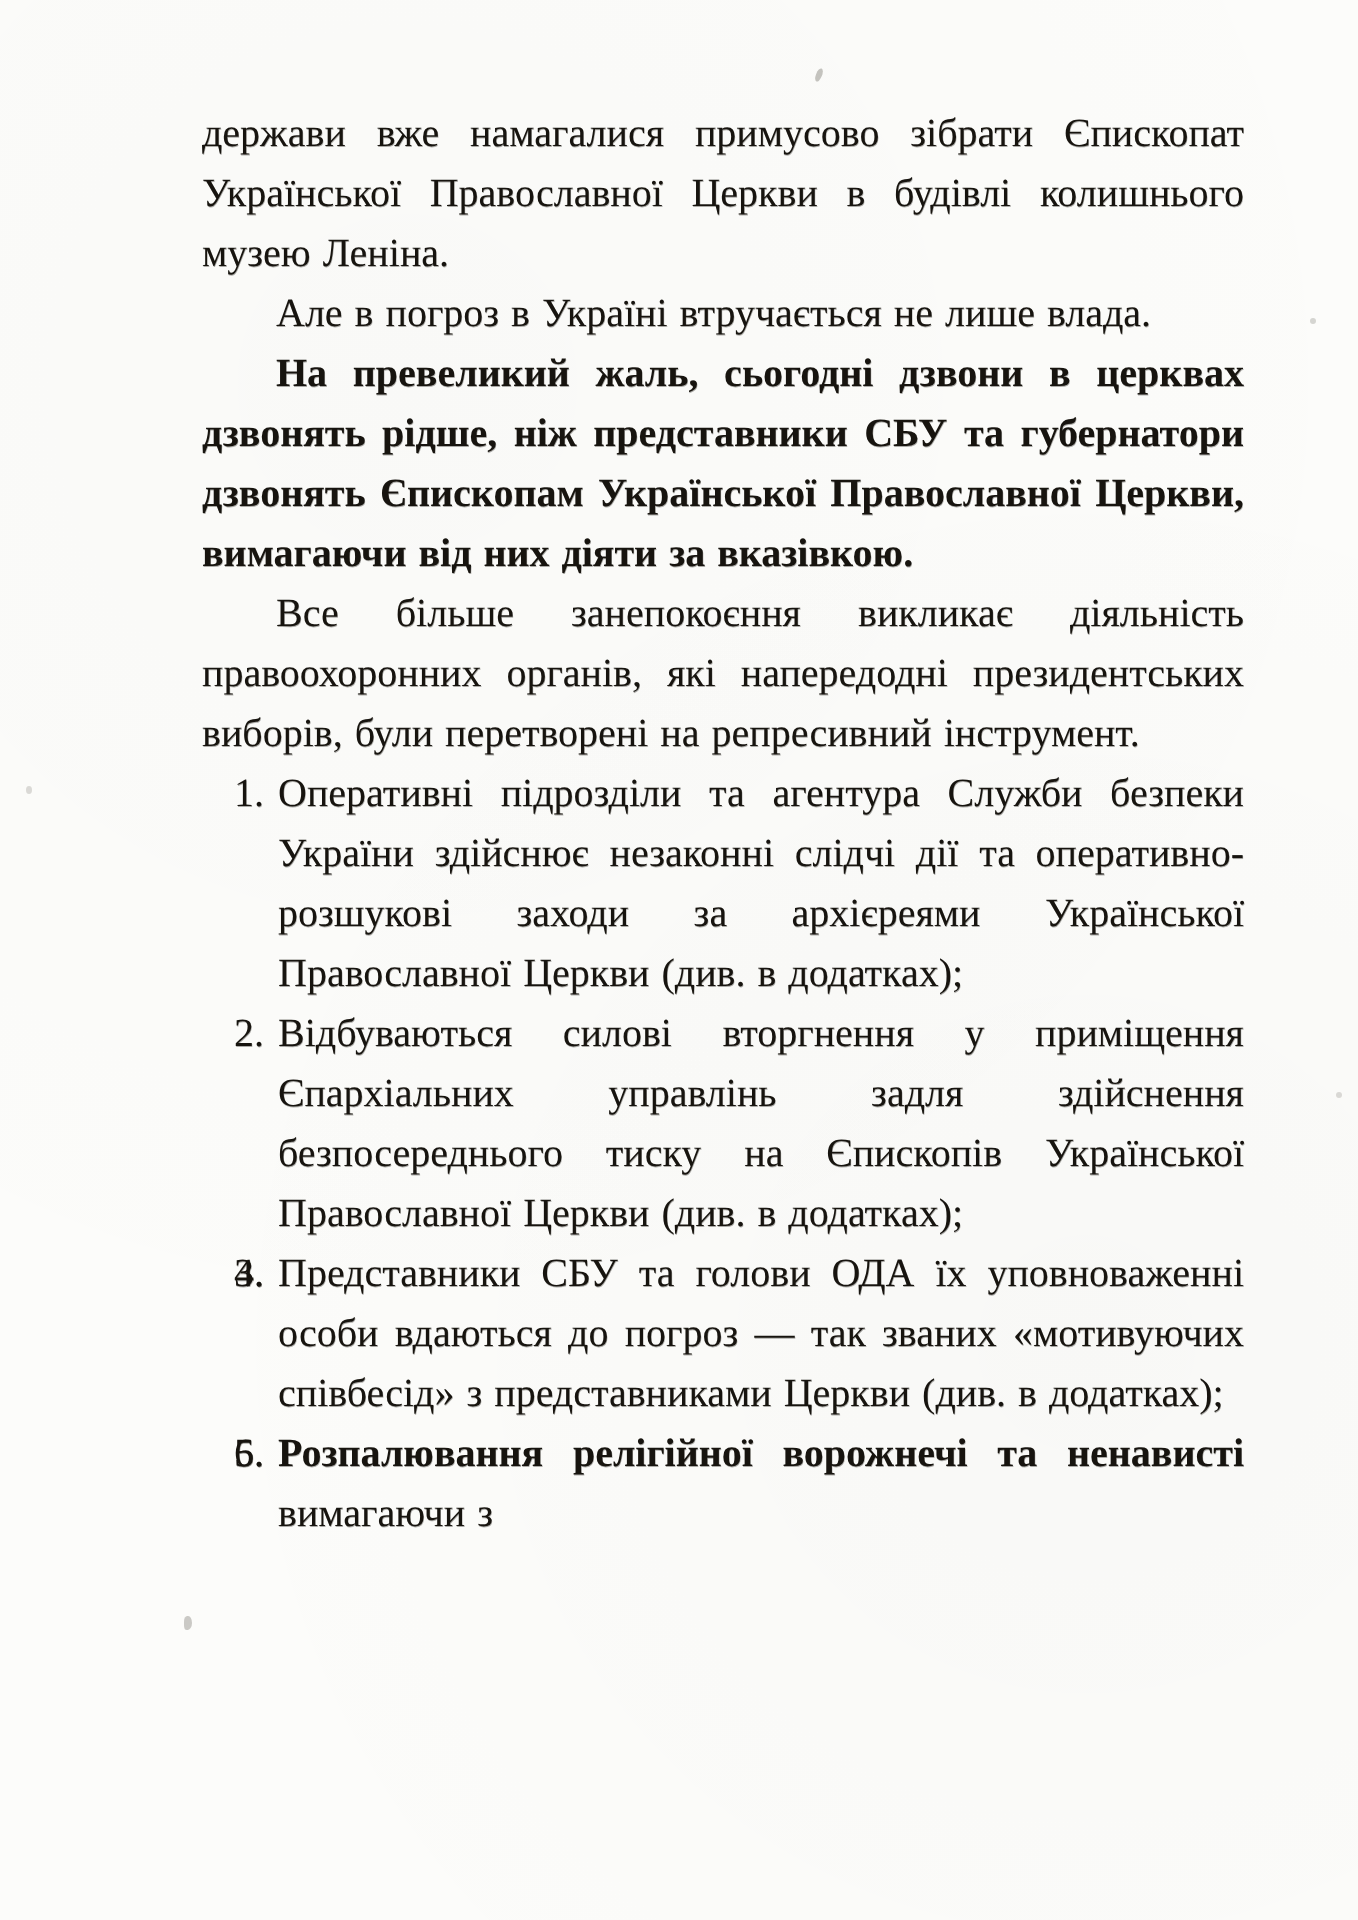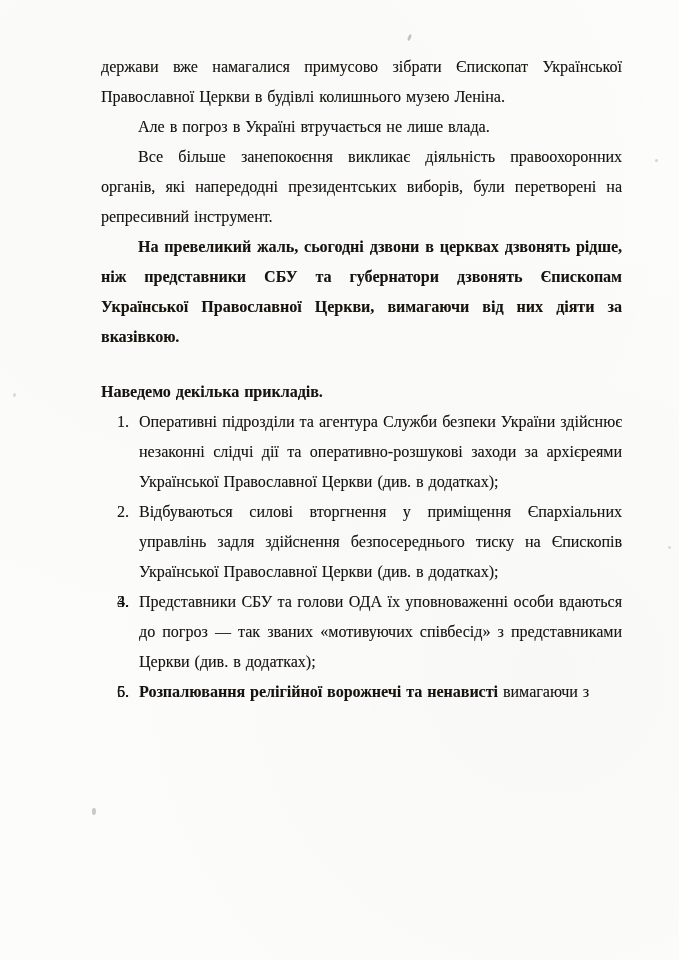--- a/index.html
+++ b/index.html
@@ -20,21 +20,21 @@
       radial-gradient(circle at 30% 20%, rgba(0,0,0,0.012), transparent 60%),
       radial-gradient(circle at 80% 70%, rgba(0,0,0,0.015), transparent 55%),
       #fcfcfa;
   }
   .content {
     position: absolute;
     left: 101px;
     top: 52px;
     width: 521px;
     font-family: "Liberation Serif", "DejaVu Serif", serif;
-    font-size: 16px;
+    font-size: 20px;
     line-height: 30px;
     color: #17140f;
     text-align: justify;
     word-spacing: 1px;
     text-shadow: 0.25px 0.25px 0 rgba(23,20,15,0.35);
   }
   .para {
     margin: 0;
     text-indent: 37px;
   }
@@ -67,25 +67,24 @@
 <body>
 
 <div class="page">
 
   <div class="content">
 
     <p class="para no-indent">держави вже намагалися примусово зібрати Єпископат Української Православної Церкви в будівлі колишнього музею Леніна.</p>
 
     <p class="para">Але в погроз в Україні втручається не лише влада.</p>
 
+    <p class="para bold">На превеликий жаль, сьогодні дзвони в церквах дзвонять рідше, ніж представники СБУ та губернатори дзвонять Єпископам Української Православної Церкви, вимагаючи від них діяти за вказівкою.</p>
+
     <p class="para">Все більше занепокоєння викликає діяльність правоохоронних органів, які напередодні президентських виборів, були перетворені на репресивний інструмент.</p>
 
-    <p class="para bold">На превеликий жаль, сьогодні дзвони в церквах дзвонять рідше, ніж представники СБУ та губернатори дзвонять Єпископам Української Православної Церкви, вимагаючи від них діяти за вказівкою.</p>
-
-    <p class="para no-indent bold heading">Наведемо декілька прикладів.</p>
 
     <div class="olist">
 
       <div class="li">
         <span class="num">1.</span>
         <span class="li-text">Оперативні підрозділи та агентура Служби безпеки України здійснює незаконні слідчі дії та оперативно-розшукові заходи за архієреями Української Православної Церкви (див. в додатках);</span>
       </div>
 
       <div class="li">
         <span class="num">2.</span>

